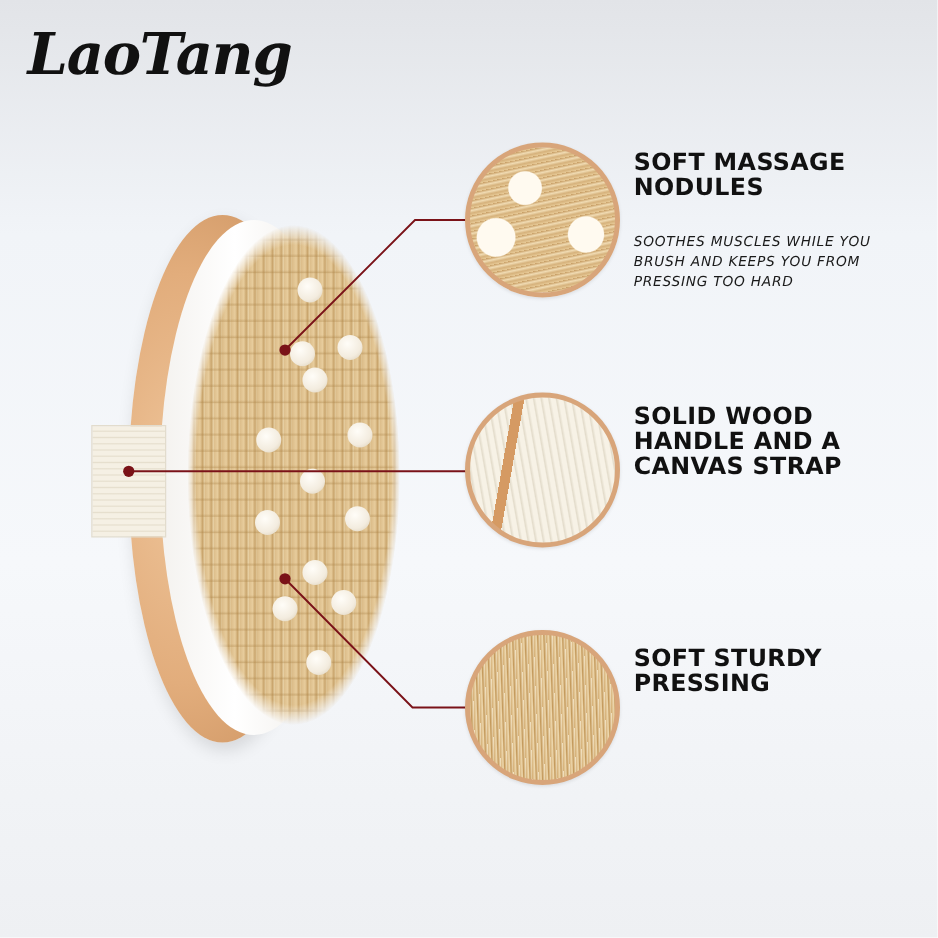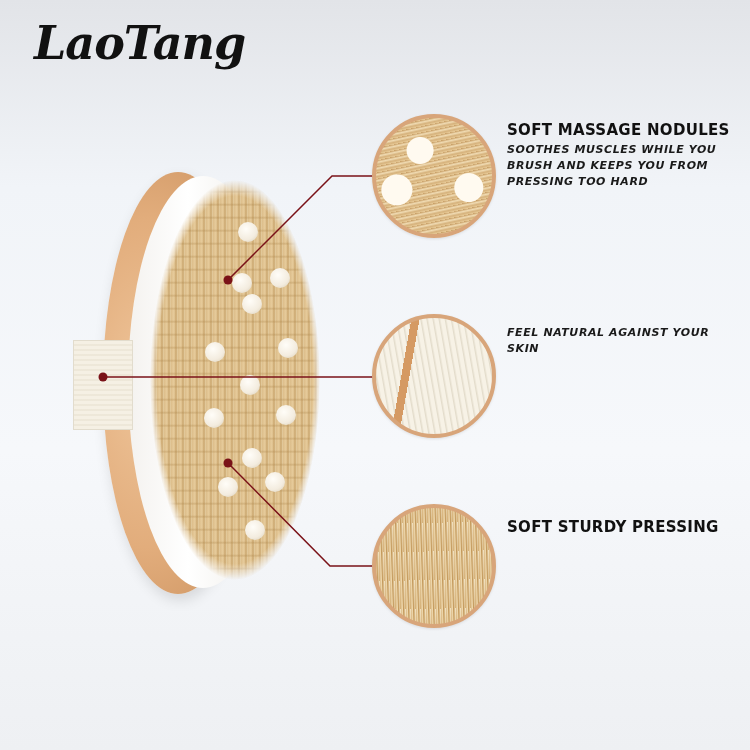--- a/index.html
+++ b/index.html
@@ -3,21 +3,21 @@
 <meta charset="utf-8">
 <style>
   * { box-sizing: border-box; margin: 0; padding: 0; }
   html, body { width: 750px; height: 750px; overflow: hidden; }
   body {
     position: relative;
     background: linear-gradient(180deg, #e2e4e8 0%, #f1f4f8 25%, #f6f8fb 60%, #eef0f3 100%);
     font-family: "DejaVu Sans", sans-serif;
   }
   .logo {
-    position: absolute; left: 34px; top: 16px;
+    position: absolute; left: 22px; top: 16px;
     font-family: "DejaVu Serif", serif;
     font-weight: bold; font-style: italic;
     font-size: 46px; letter-spacing: -1px;
     color: #111;
   }
   
   .brush { position: absolute; left: 0; top: 0; width: 750px; height: 750px; pointer-events: none; }
   .brush > * { pointer-events: auto; }
   .wood {
     position: absolute; left: 103px; top: 172px; width: 150px; height: 422px;
@@ -70,25 +70,25 @@
   }
   .zc-bristles {
     background:
       repeating-linear-gradient(88deg, #d6b27a 0px, #edd7ad 2px, #c49a5c 3px, #f1e0bf 5px),
       #e2c38f;
   }
   
   .feature { position: absolute; left: 507px; width: 230px; }
   .feature h2 {
     font-family: "DejaVu Sans", sans-serif; font-weight: bold;
-    font-size: 15px; line-height: 20px; color: #111; letter-spacing: 0.3px;
+    font-size: 19px; line-height: 20px; color: #111; letter-spacing: 0.3px;
   }
   .feature p {
-    margin-top: 2px;
-    font-family: "DejaVu Sans", sans-serif; font-style: italic; font-weight: bold;
+    margin-top: 26px;
+    font-family: "DejaVu Sans", sans-serif; font-style: italic; font-weight: normal;
     font-size: 11px; line-height: 16px; color: #1a1a1a; letter-spacing: 0.6px;
   }
 </style>
 </head>
 <body>
 
 <div class="logo">LaoTang</div>
 
 <div class="brush">
   <div class="wood"></div>
@@ -121,17 +121,17 @@
 
 <div class="zoom-circle zc-nodules" style="left:372px;top:114px"></div>
 <div class="zoom-circle zc-strap" style="left:372px;top:314px"></div>
 <div class="zoom-circle zc-bristles" style="left:372px;top:504px"></div>
 
 <div class="feature" style="top:120px">
   <h2>SOFT MASSAGE NODULES</h2>
   <p>SOOTHES MUSCLES WHILE YOU BRUSH AND KEEPS YOU FROM PRESSING TOO HARD</p>
 </div>
 <div class="feature" style="top:323px">
-  <p>FEEL NATURAL AGAINST YOUR SKIN</p>
+  <h2>SOLID WOOD HANDLE AND A CANVAS STRAP</h2>
 </div>
 <div class="feature" style="top:517px">
   <h2>SOFT STURDY PRESSING</h2>
 </div>
 
 </body></html>

